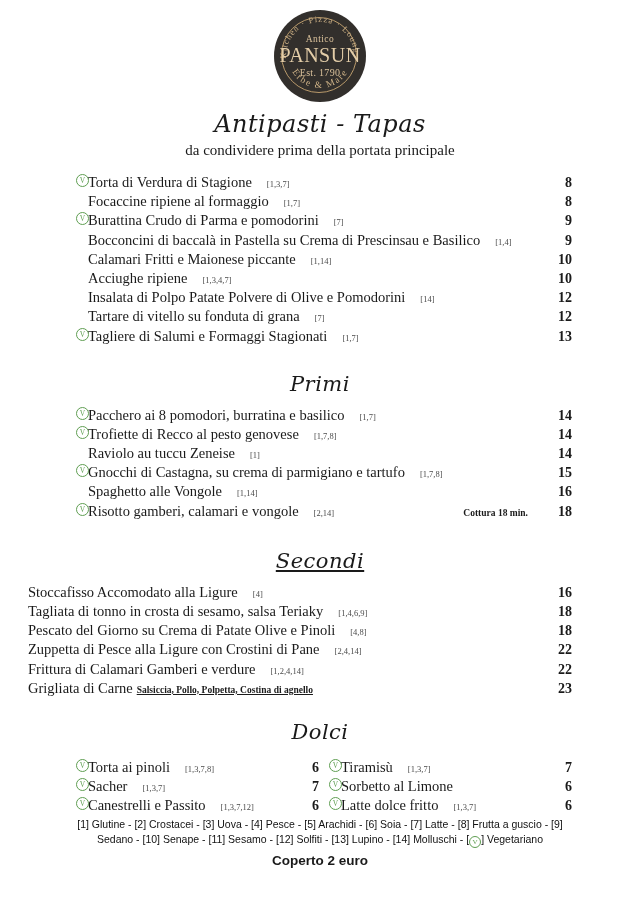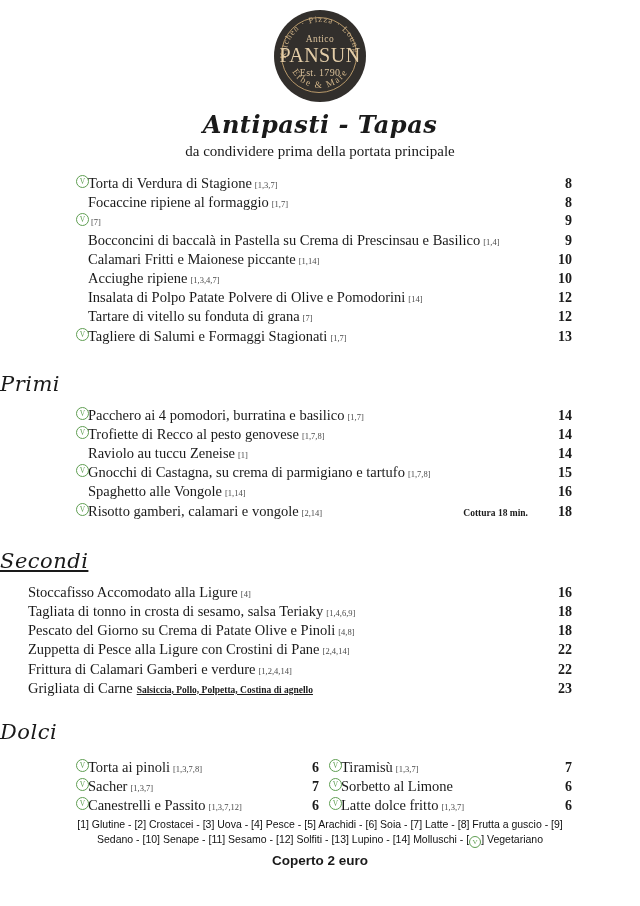--- a/index.html
+++ b/index.html
@@ -71,28 +71,29 @@
   }
 
   
   .doc-title {
     text-align: center;
     font-size: 24px;
     font-style: italic;
     font-family: "DejaVu Serif", "Liberation Serif", serif;
     letter-spacing: 0.5px;
     margin: 8px 0 0 0;
-    font-weight: bold;
+    font-weight: normal;
   }
   .doc-sub {
     text-align: center;
     font-size: 15px;
     margin-top: 4px;
   }
   .section-title {
+    text-align: center;
     font-size: 21px;
     font-style: italic;
     font-family: "DejaVu Serif", "Liberation Serif", serif;
     font-weight: normal;
     letter-spacing: 0.5px;
   }
 
   
   .section { padding: 0 68px 0 88px; }
   .row {
@@ -113,21 +114,21 @@
     color: #5f9e52;
     font-size: 7.5px;
     line-height: 11px;
     text-align: center;
     font-family: "Liberation Serif", serif;
   }
   .name { font-size: 14.5px; white-space: nowrap; }
   .codes {
     font-size: 8.5px;
     color: #4a4a4a;
-    margin-left: 3px;
+    margin-left: 15px;
     white-space: nowrap;
   }
   .sub-desc {
     font-size: 9.5px;
     font-weight: bold;
     margin-left: 4px;
     white-space: nowrap;
     text-decoration: underline;
   }
   .note {
@@ -226,20 +227,21 @@
         <span class="price">8</span>
       </div>
       <div class="row">
         <span class="name">Focaccine ripiene al formaggio</span>
         <span class="codes">[1,7]</span>
         <span class="spacer"></span>
         <span class="price">8</span>
       </div>
       <div class="row">
         <span class="veg">V</span>
+        <span class="name">Burattina Crudo di Parma e pomodorini</span>
         <span class="codes">[7]</span>
         <span class="spacer"></span>
         <span class="price">9</span>
       </div>
       <div class="row">
         <span class="name">Bocconcini di baccalà in Pastella su Crema di Prescinsau e Basilico</span>
         <span class="codes">[1,4]</span>
         <span class="spacer"></span>
         <span class="price">9</span>
       </div>
@@ -272,21 +274,21 @@
         <span class="name">Tagliere di Salumi e Formaggi Stagionati</span>
         <span class="codes">[1,7]</span>
         <span class="spacer"></span>
         <span class="price">13</span>
       </div>
     </div>
     <div class="section-title" style="margin-top: 26px;">Primi</div>
     <div class="section" style="margin-top: 10px;">
       <div class="row">
         <span class="veg">V</span>
-        <span class="name">Pacchero ai 4 pomodori, burratina e basilico</span>
+        <span class="name">Pacchero ai 8 pomodori, burratina e basilico</span>
         <span class="codes">[1,7]</span>
         <span class="spacer"></span>
         <span class="price">14</span>
       </div>
       <div class="row">
         <span class="veg">V</span>
         <span class="name">Trofiette di Recco al pesto genovese</span>
         <span class="codes">[1,7,8]</span>
         <span class="spacer"></span>
         <span class="price">14</span>

